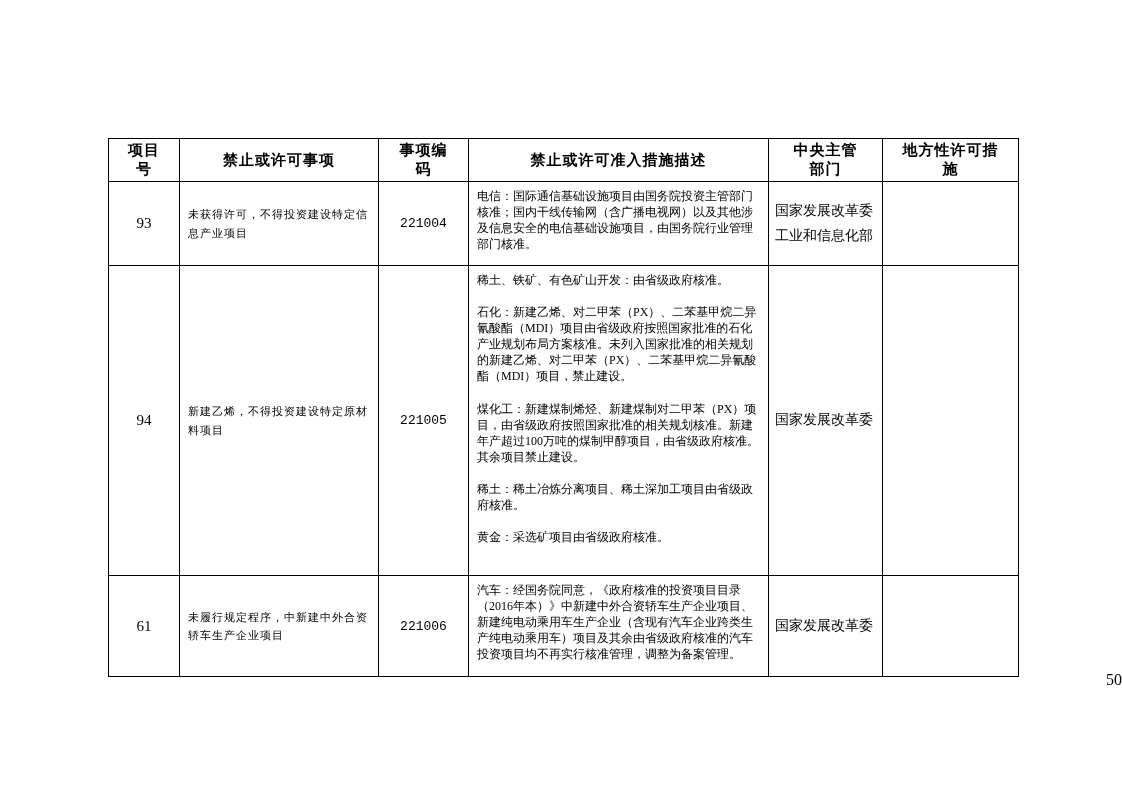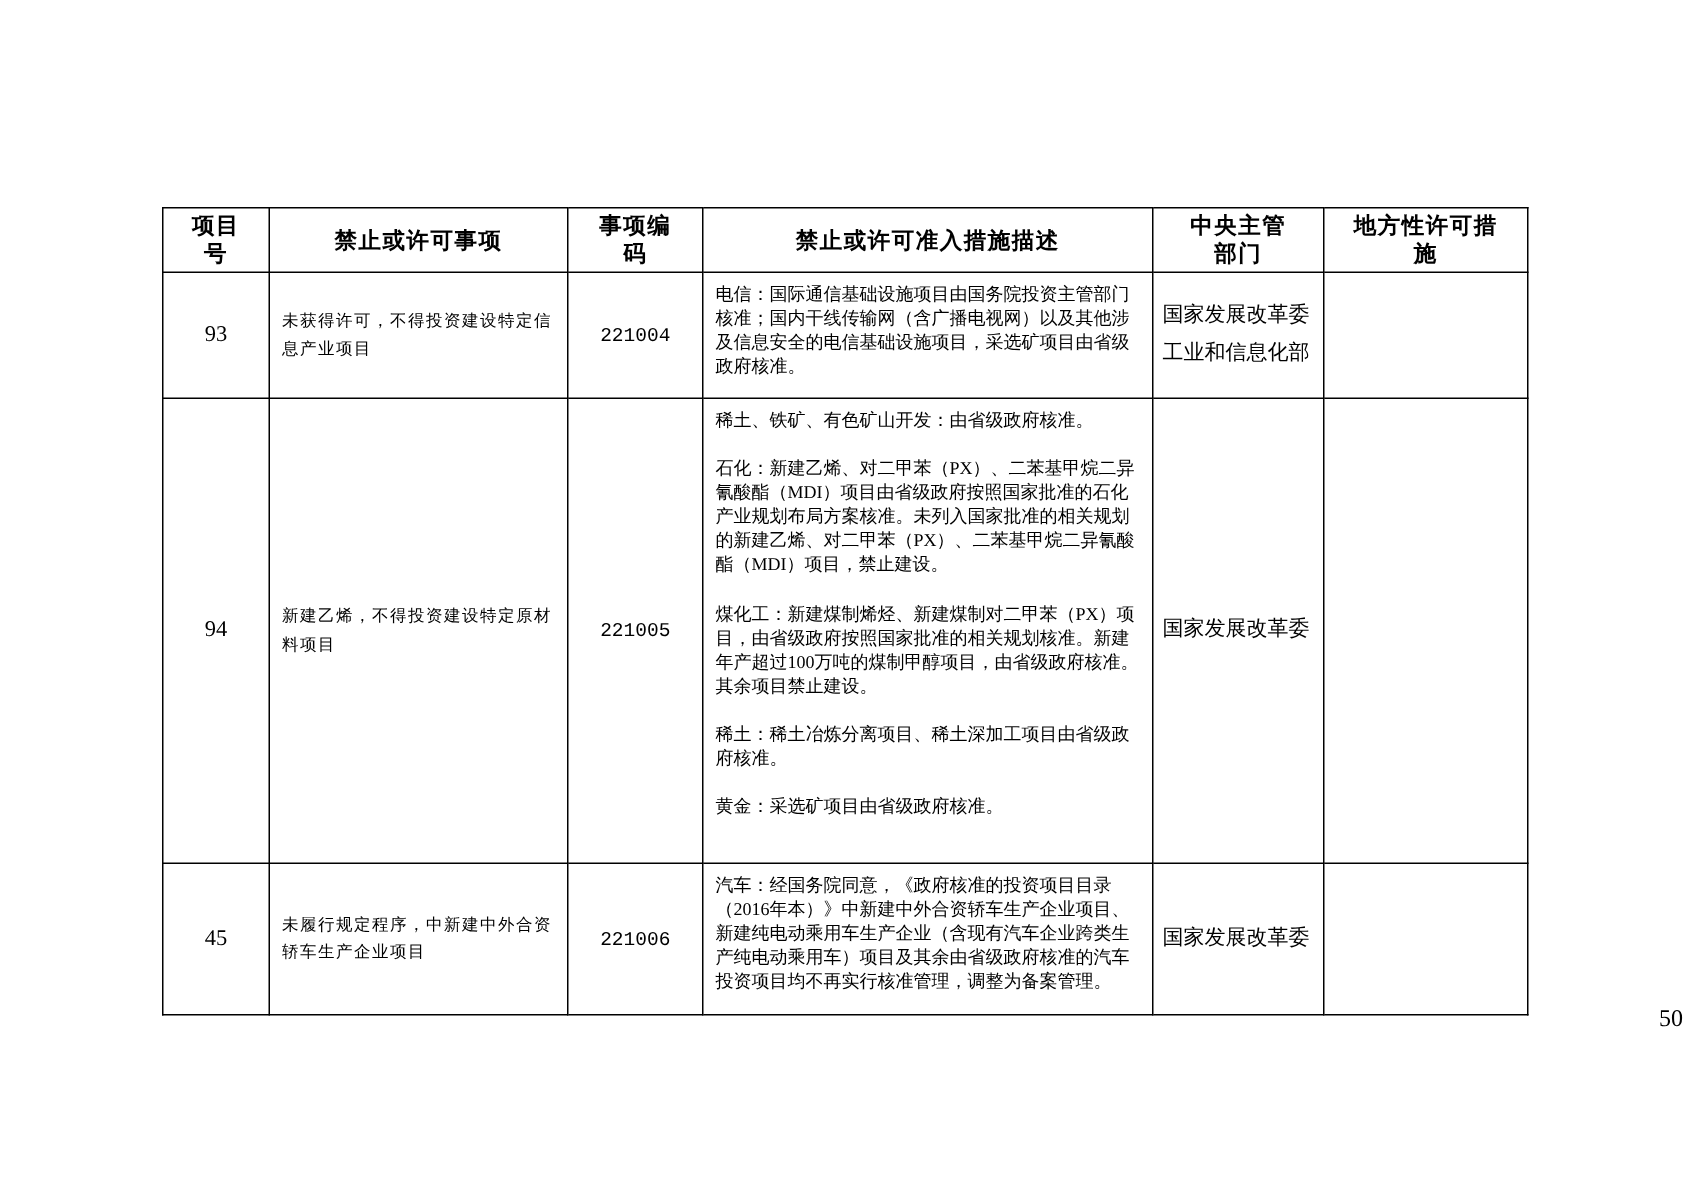--- a/index.html
+++ b/index.html
@@ -108,21 +108,21 @@
         <th>禁止或许可准入措施描述</th>
         <th>中央主管部门</th>
         <th>地方性许可措施</th>
       </tr>
     </thead>
     <tbody>
       <tr class="row-93">
         <td class="col-id">93</td>
         <td class="col-item">未获得许可，不得投资建设特定信息产业项目</td>
         <td class="col-code">221004</td>
-        <td class="col-desc">电信：国际通信基础设施项目由国务院投资主管部门核准；国内干线传输网（含广播电视网）以及其他涉及信息安全的电信基础设施项目，采选矿项目由省级政府核准。</td>
+        <td class="col-desc">电信：国际通信基础设施项目由国务院投资主管部门核准；国内干线传输网（含广播电视网）以及其他涉及信息安全的电信基础设施项目，由国务院行业管理部门核准。</td>
         <td class="col-central">国家发展改革委
 工业和信息化部</td>
         <td class="col-local"></td>
       </tr>
       <tr class="row-94">
         <td class="col-id">94</td>
         <td class="col-item">新建乙烯，不得投资建设特定原材料项目</td>
         <td class="col-code">221005</td>
         <td class="col-desc">稀土、铁矿、有色矿山开发：由省级政府核准。
 
@@ -130,21 +130,21 @@
 
 煤化工：新建煤制烯烃、新建煤制对二甲苯（PX）项目，由省级政府按照国家批准的相关规划核准。新建年产超过100万吨的煤制甲醇项目，由省级政府核准。其余项目禁止建设。
 
 稀土：稀土冶炼分离项目、稀土深加工项目由省级政府核准。
 
 黄金：采选矿项目由省级政府核准。</td>
         <td class="col-central">国家发展改革委</td>
         <td class="col-local"></td>
       </tr>
       <tr class="row-95">
-        <td class="col-id">45</td>
+        <td class="col-id">61</td>
         <td class="col-item">未履行规定程序，中新建中外合资轿车生产企业项目</td>
         <td class="col-code">221006</td>
         <td class="col-desc">汽车：经国务院同意，《政府核准的投资项目目录（2016年本）》中新建中外合资轿车生产企业项目、新建纯电动乘用车生产企业（含现有汽车企业跨类生产纯电动乘用车）项目及其余由省级政府核准的汽车投资项目均不再实行核准管理，调整为备案管理。</td>
         <td class="col-central">国家发展改革委</td>
         <td class="col-local"></td>
       </tr>
     </tbody>
   </table>
 
   <div class="page-number">50</div>

